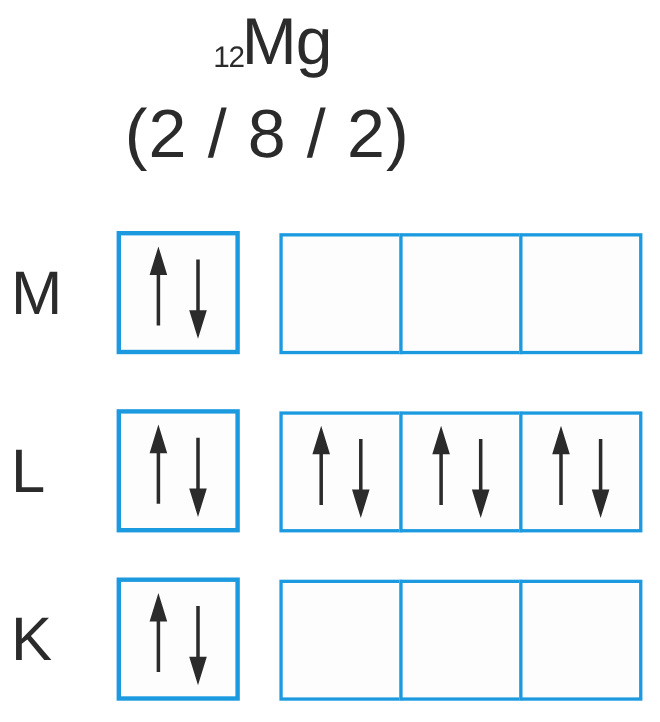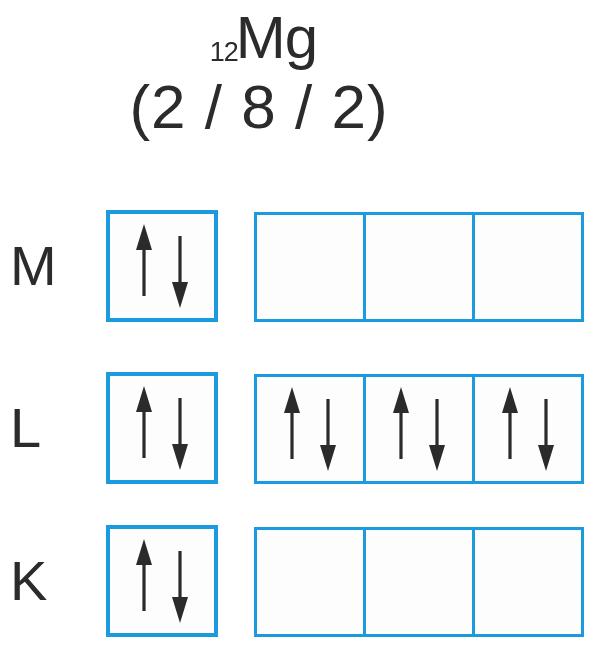--- a/index.html
+++ b/index.html
@@ -12,21 +12,21 @@
     height: 656px;
     position: relative;
     font-family: "Liberation Sans", sans-serif;
     color: #2b2b2b;
     overflow: hidden;
   }
 
   
   #title-block {
     position: absolute;
-    left: 16px;
+    left: 0;
     top: 8px;
     width: 477px;
     text-align: center;
     line-height: 1;
   }
   #element-line {
     font-size: 60px;
     letter-spacing: 0px;
     white-space: nowrap;
     display: block;
@@ -40,21 +40,21 @@
     left: 2px;
     letter-spacing: -1px;
   }
   #element-symbol {
     font-size: 60px;
     letter-spacing: -1px;
   }
   #config-line {
     display: block;
     font-size: 62px;
-    margin-top: 8px;
+    margin-top: 24px;
     letter-spacing: 1px;
     padding-left: 9px;
   }
 
   
   .shell-row {
     position: absolute;
     left: 0;
     width: 600px;
     height: 112px;

